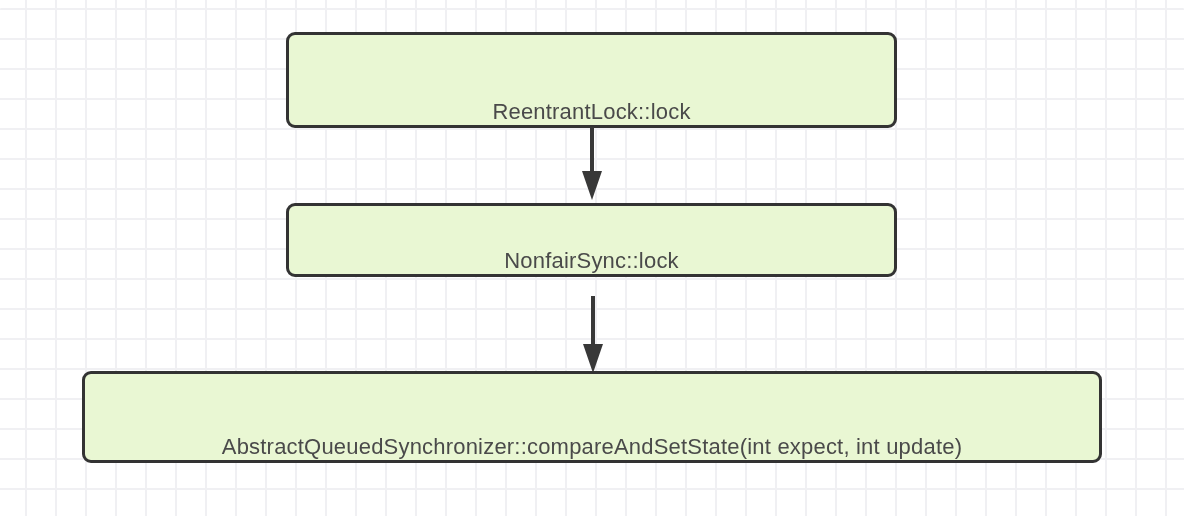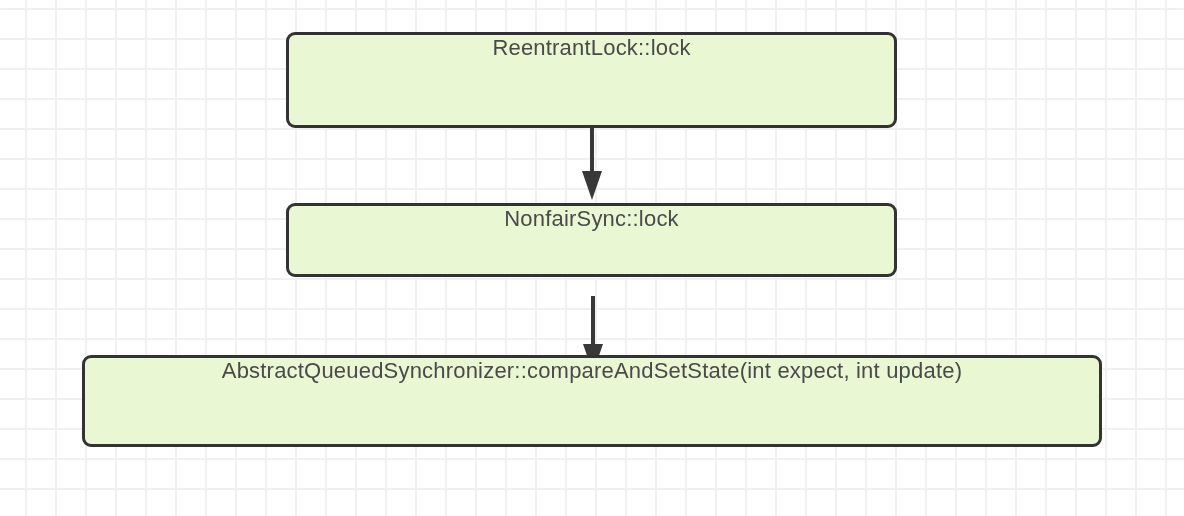--- a/index.html
+++ b/index.html
@@ -22,31 +22,31 @@
     background-position: 25px 8px;
     border-radius: 10px;
   }
   .node {
     position: absolute;
     box-sizing: border-box;
     background: #e9f7d3;
     border: 3px solid #333333;
     border-radius: 9px;
     display: flex;
-    align-items: flex-start;
+    align-items: flex-end;
     justify-content: center;
     color: #4a4a4a;
     font-size: 22px;
     letter-spacing: 0.2px;
     text-align: center;
     padding: 0 16px;
   }
   .node-1 { left: 286px; top: 32px;  width: 611px;  height: 96px; }
   .node-2 { left: 286px; top: 203px; width: 611px;  height: 74px; }
-  .node-3 { left: 82px;  top: 355px; width: 1020px; height: 92px; }
+  .node-3 { left: 82px;  top: 371px; width: 1020px; height: 92px; }
   .edge {
     position: absolute;
     overflow: visible;
   }
   .edge-1 { left: 580px; top: 127px; }
   .edge-2 { left: 581px; top: 296px; }
 </style>
 </head>
 <body>
 

